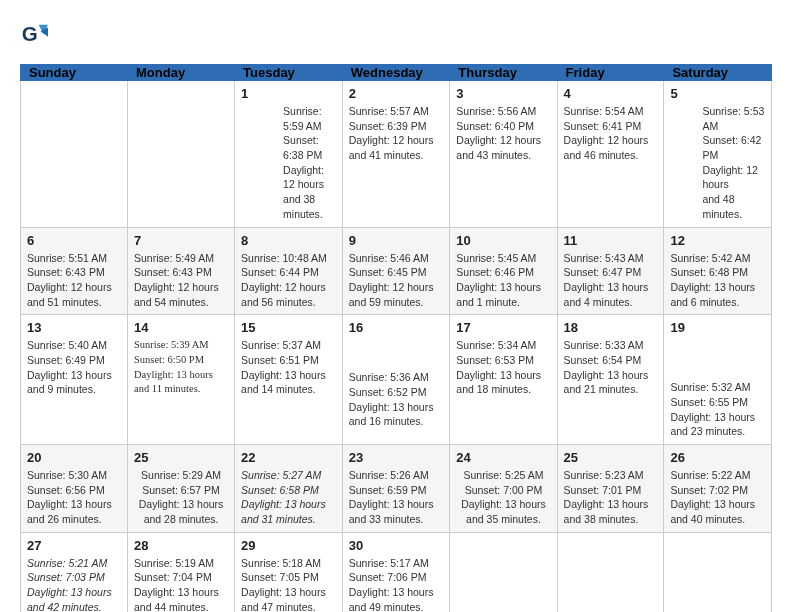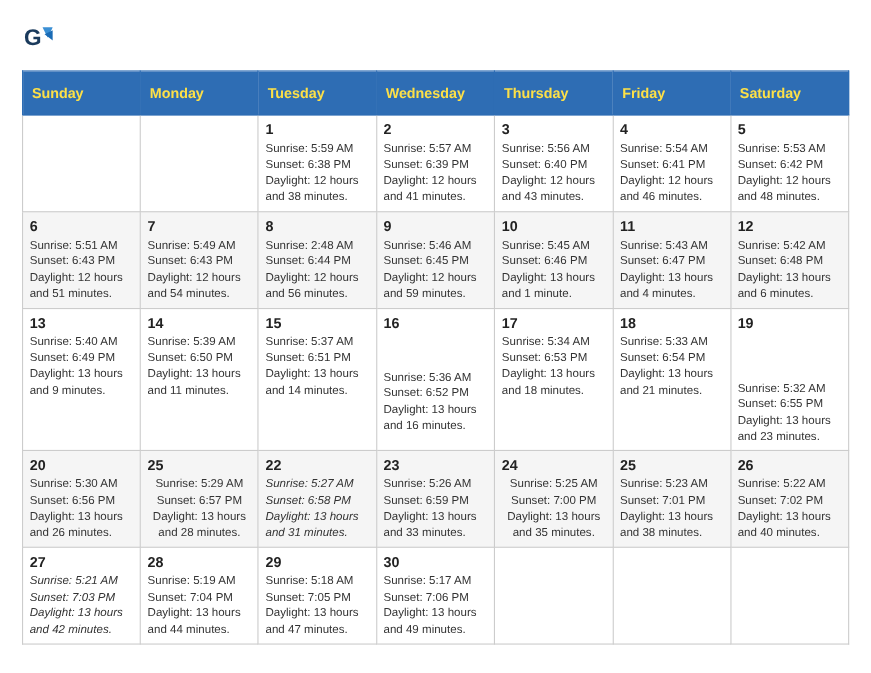--- a/index.html
+++ b/index.html
@@ -43,24 +43,24 @@
       font-size: 16px;
       color: #333;
     }
     .calendar {
       width: 100%;
       border-collapse: collapse;
       border: 1px solid #ccc;
     }
     .calendar th {
       background-color: #2e6db4;
-      color: #fde047;
+      color: #000000;
       font-size: 13px;
       font-weight: bold;
-      padding: 12px 8px;
+      padding: 0 8px;
       text-align: left;
       border: 1px solid #2e6db4;
     }
     .calendar td {
       vertical-align: top;
       border: 1px solid #ccc;
       padding: 5px 6px;
       width: 108px;
       min-height: 90px;
       font-size: 11px;
@@ -121,21 +121,21 @@
         <th>Friday</th>
         <th>Saturday</th>
       </tr>
   </thead>
   <tbody id="calendar-body">
       <tr>
         <td class="empty-cell"></td>
         <td class="empty-cell"></td>
         <td>
           <span class="day-number">1</span>
-          <div class="day-info" style="white-space: pre-line;">Sunrise: 5:59 AM
+          <div class="day-info" style="white-space: pre-line; margin-left: 42px;">Sunrise: 5:59 AM
 Sunset: 6:38 PM
 Daylight: 12 hours
 and 38 minutes.</div>
         </td>
         <td>
           <span class="day-number">2</span>
           <div class="day-info" style="white-space: pre-line;">Sunrise: 5:57 AM
 Sunset: 6:39 PM
 Daylight: 12 hours
 and 41 minutes.</div>
@@ -149,21 +149,21 @@
         </td>
         <td>
           <span class="day-number">4</span>
           <div class="day-info" style="white-space: pre-line;">Sunrise: 5:54 AM
 Sunset: 6:41 PM
 Daylight: 12 hours
 and 46 minutes.</div>
         </td>
         <td>
           <span class="day-number">5</span>
-          <div class="day-info" style="white-space: pre-line;">Sunrise: 5:53 AM
+          <div class="day-info" style="white-space: pre-line; margin-left: 32px;">Sunrise: 5:53 AM
 Sunset: 6:42 PM
 Daylight: 12 hours
 and 48 minutes.</div>
         </td>
       </tr>
       <tr>
         <td>
           <span class="day-number">6</span>
           <div class="day-info" style="white-space: pre-line;">Sunrise: 5:51 AM
 Sunset: 6:43 PM
@@ -172,21 +172,21 @@
         </td>
         <td>
           <span class="day-number">7</span>
           <div class="day-info" style="white-space: pre-line;">Sunrise: 5:49 AM
 Sunset: 6:43 PM
 Daylight: 12 hours
 and 54 minutes.</div>
         </td>
         <td>
           <span class="day-number">8</span>
-          <div class="day-info" style="white-space: pre-line;">Sunrise: 2:48 AM
+          <div class="day-info" style="white-space: pre-line;">Sunrise: 10:48 AM
 Sunset: 6:44 PM
 Daylight: 12 hours
 and 56 minutes.</div>
         </td>
         <td>
           <span class="day-number">9</span>
           <div class="day-info" style="white-space: pre-line;">Sunrise: 5:46 AM
 Sunset: 6:45 PM
 Daylight: 12 hours
 and 59 minutes.</div>
@@ -216,21 +216,21 @@
       <tr>
         <td>
           <span class="day-number">13</span>
           <div class="day-info" style="white-space: pre-line;">Sunrise: 5:40 AM
 Sunset: 6:49 PM
 Daylight: 13 hours
 and 9 minutes.</div>
         </td>
         <td>
           <span class="day-number">14</span>
-          <div class="day-info" style="white-space: pre-line;">Sunrise: 5:39 AM
+          <div class="day-info" style="white-space: pre-line; font-family: Liberation Serif, serif;">Sunrise: 5:39 AM
 Sunset: 6:50 PM
 Daylight: 13 hours
 and 11 minutes.</div>
         </td>
         <td>
           <span class="day-number">15</span>
           <div class="day-info" style="white-space: pre-line;">Sunrise: 5:37 AM
 Sunset: 6:51 PM
 Daylight: 13 hours
 and 14 minutes.</div>

